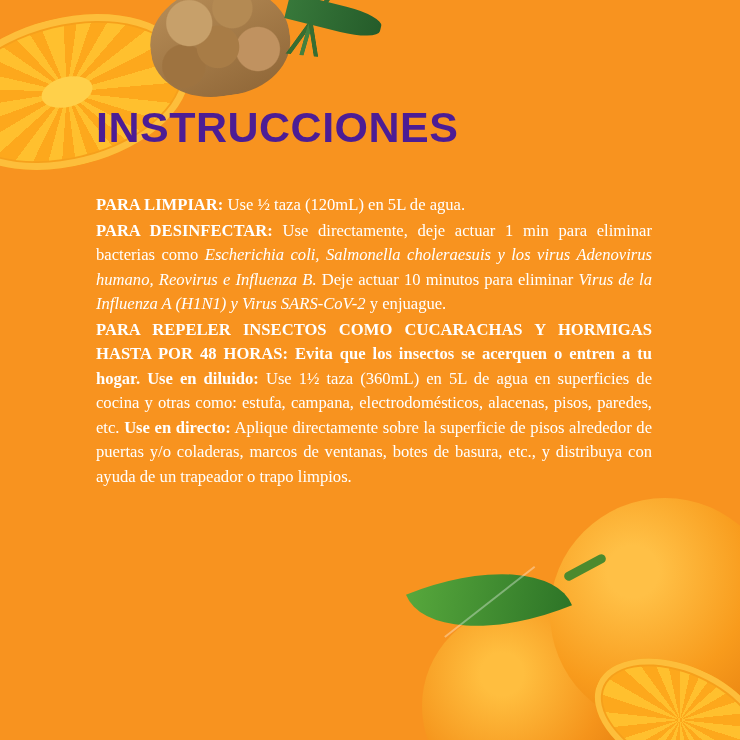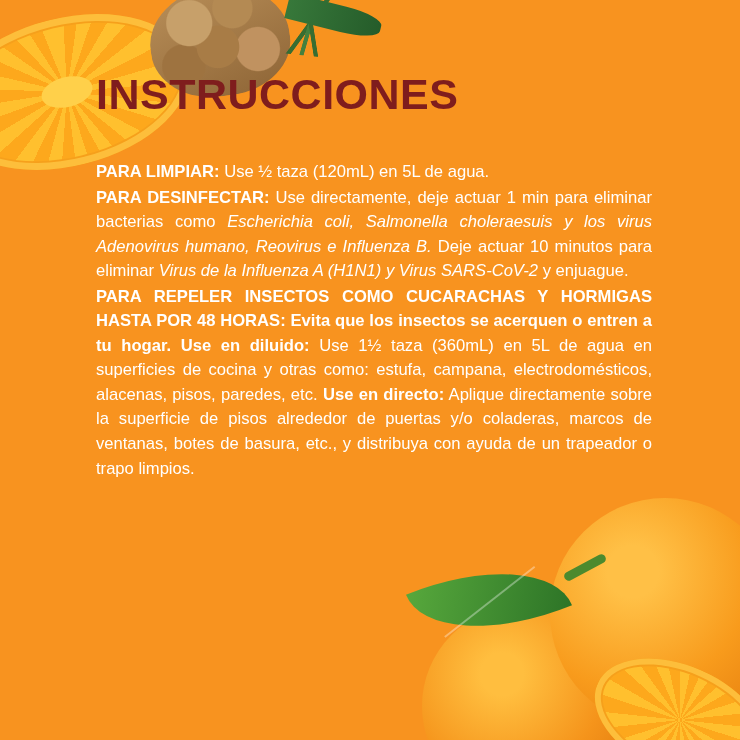--- a/index.html
+++ b/index.html
@@ -139,37 +139,38 @@
   }
 
   
   .content {
     position: relative;
     z-index: 5;
     padding: 0 96px 0 96px;
   }
   .title {
     margin: 0;
-    padding-top: 73px;
-    color: #7f1d1d;
+    padding-top: 106px;
+    color: #4c1d95;
     font-size: 43px;
     font-weight: 700;
     letter-spacing: .5px;
     line-height: 1;
   }
   .body {
     margin-top: 44px;
     width: 556px;
     color: #ffffff;
     font-size: 16.6px;
     line-height: 1.48;
     text-align: justify;
   }
   .body p {
     margin: 0 0 1px 0;
+    font-family: Liberation Serif, serif;
   }
   .lead { font-weight: 700; }
   .it { font-style: italic; }
 </style>
 </head>
 <body>
 
 <div id="page">
 
   <div class="decor slice-tl">

